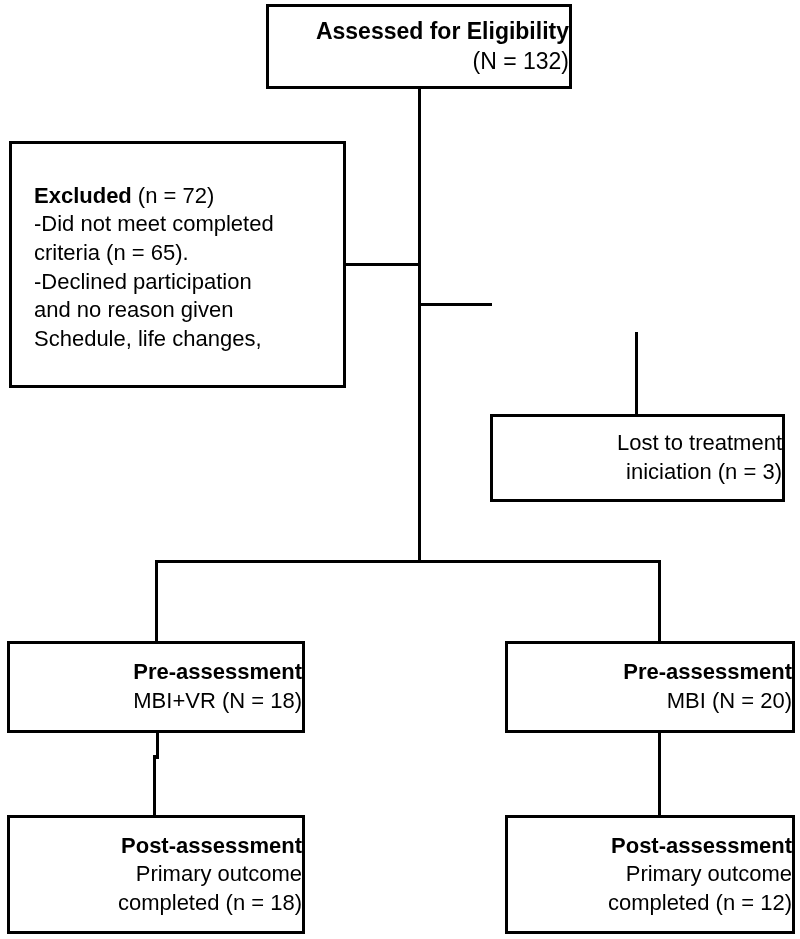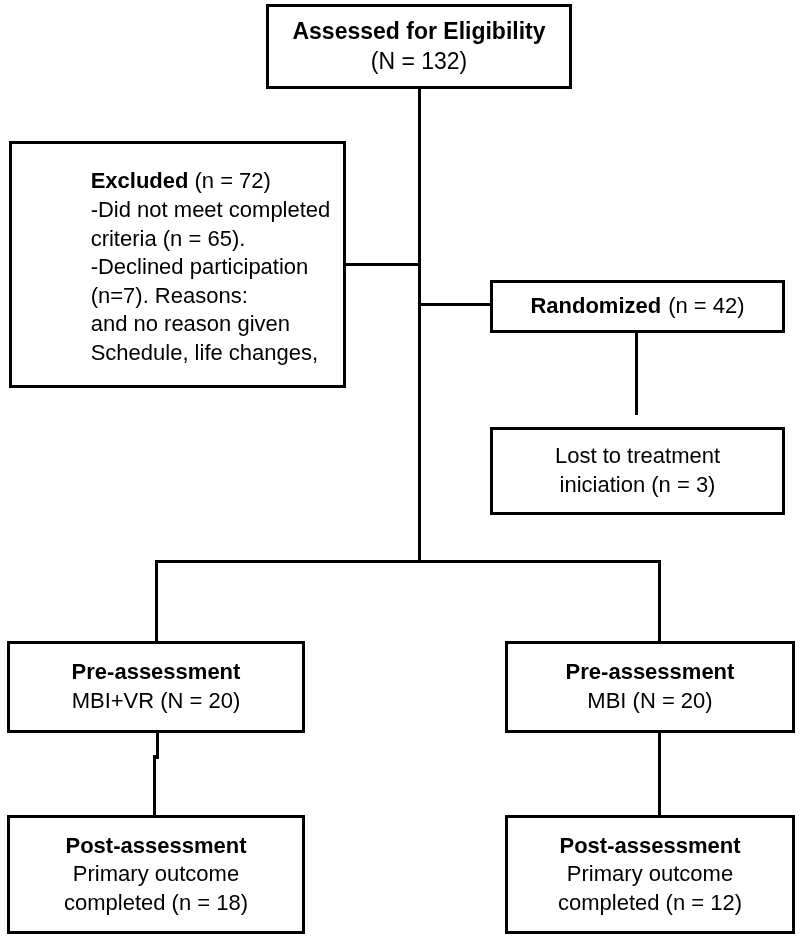--- a/index.html
+++ b/index.html
@@ -17,30 +17,29 @@
     color: #000000;
     overflow: hidden;
   }
   .node {
     position: absolute;
     box-sizing: border-box;
     border: 3px solid #000000;
     background: #ffffff;
     display: flex;
     flex-direction: column;
-    align-items: center;
+    align-items: flex-end;
     justify-content: center;
     text-align: center;
     line-height: 1.30;
     z-index: 3;
   }
   .node.left-align {
-    align-items: center;
+    align-items: flex-start;
     text-align: left;
-    padding-left: 44px;
   }
   .line {
     position: absolute;
     background: #000000;
     z-index: 1;
   }
   .ln-h { height: 3px; }
   .ln-v { width: 3px; }
 
   .t-bold   { font-weight: bold; }
@@ -83,38 +82,34 @@
     <span class="row t-bold">Assessed for Eligibility</span>
     <span class="row t-normal">(N = 132)</span>
   </div>
 
   <div class="node left-align fs-excl" style="left:9px; top:141px; width:337px; height:247px;">
     <div class="excl-body">
       <span class="excl-row"><span class="t-bold">Excluded</span><span class="t-normal" style="padding-left:6px;">(n = 72)</span></span>
       <span class="excl-row t-normal">-Did not meet completed</span>
       <span class="excl-row t-normal">criteria (n = 65).</span>
       <span class="excl-row t-normal">-Declined participation</span>
-      <span class="excl-row t-normal">(n=7). Reasons:</span>
       <span class="excl-row t-normal">and no reason given</span>
       <span class="excl-row t-normal">Schedule, life changes,</span>
     </div>
   </div>
 
-  <div class="node fs-std" style="left:490px; top:280px; width:295px; height:53px;">
-    <span class="row"><span class="t-bold">Randomized</span><span class="t-normal" style="padding-left:7px;">(n = 42)</span></span>
-  </div>
 
-  <div class="node fs-std" style="left:490px; top:427px; width:295px; height:88px;">
+  <div class="node fs-std" style="left:490px; top:414px; width:295px; height:88px;">
     <span class="row t-normal">Lost to treatment</span>
     <span class="row t-normal">iniciation (n = 3)</span>
   </div>
 
   <div class="node fs-std" style="left:7px; top:641px; width:298px; height:92px;">
     <span class="row t-bold">Pre-assessment</span>
-    <span class="row t-normal">MBI+VR (N = 20)</span>
+    <span class="row t-normal">MBI+VR (N = 18)</span>
   </div>
 
   <div class="node fs-std" style="left:505px; top:641px; width:290px; height:92px;">
     <span class="row t-bold">Pre-assessment</span>
     <span class="row t-normal">MBI (N = 20)</span>
   </div>
 
   <div class="node fs-std" style="left:7px; top:815px; width:298px; height:119px;">
     <span class="row t-bold">Post-assessment</span>
     <span class="row t-normal">Primary outcome</span>

